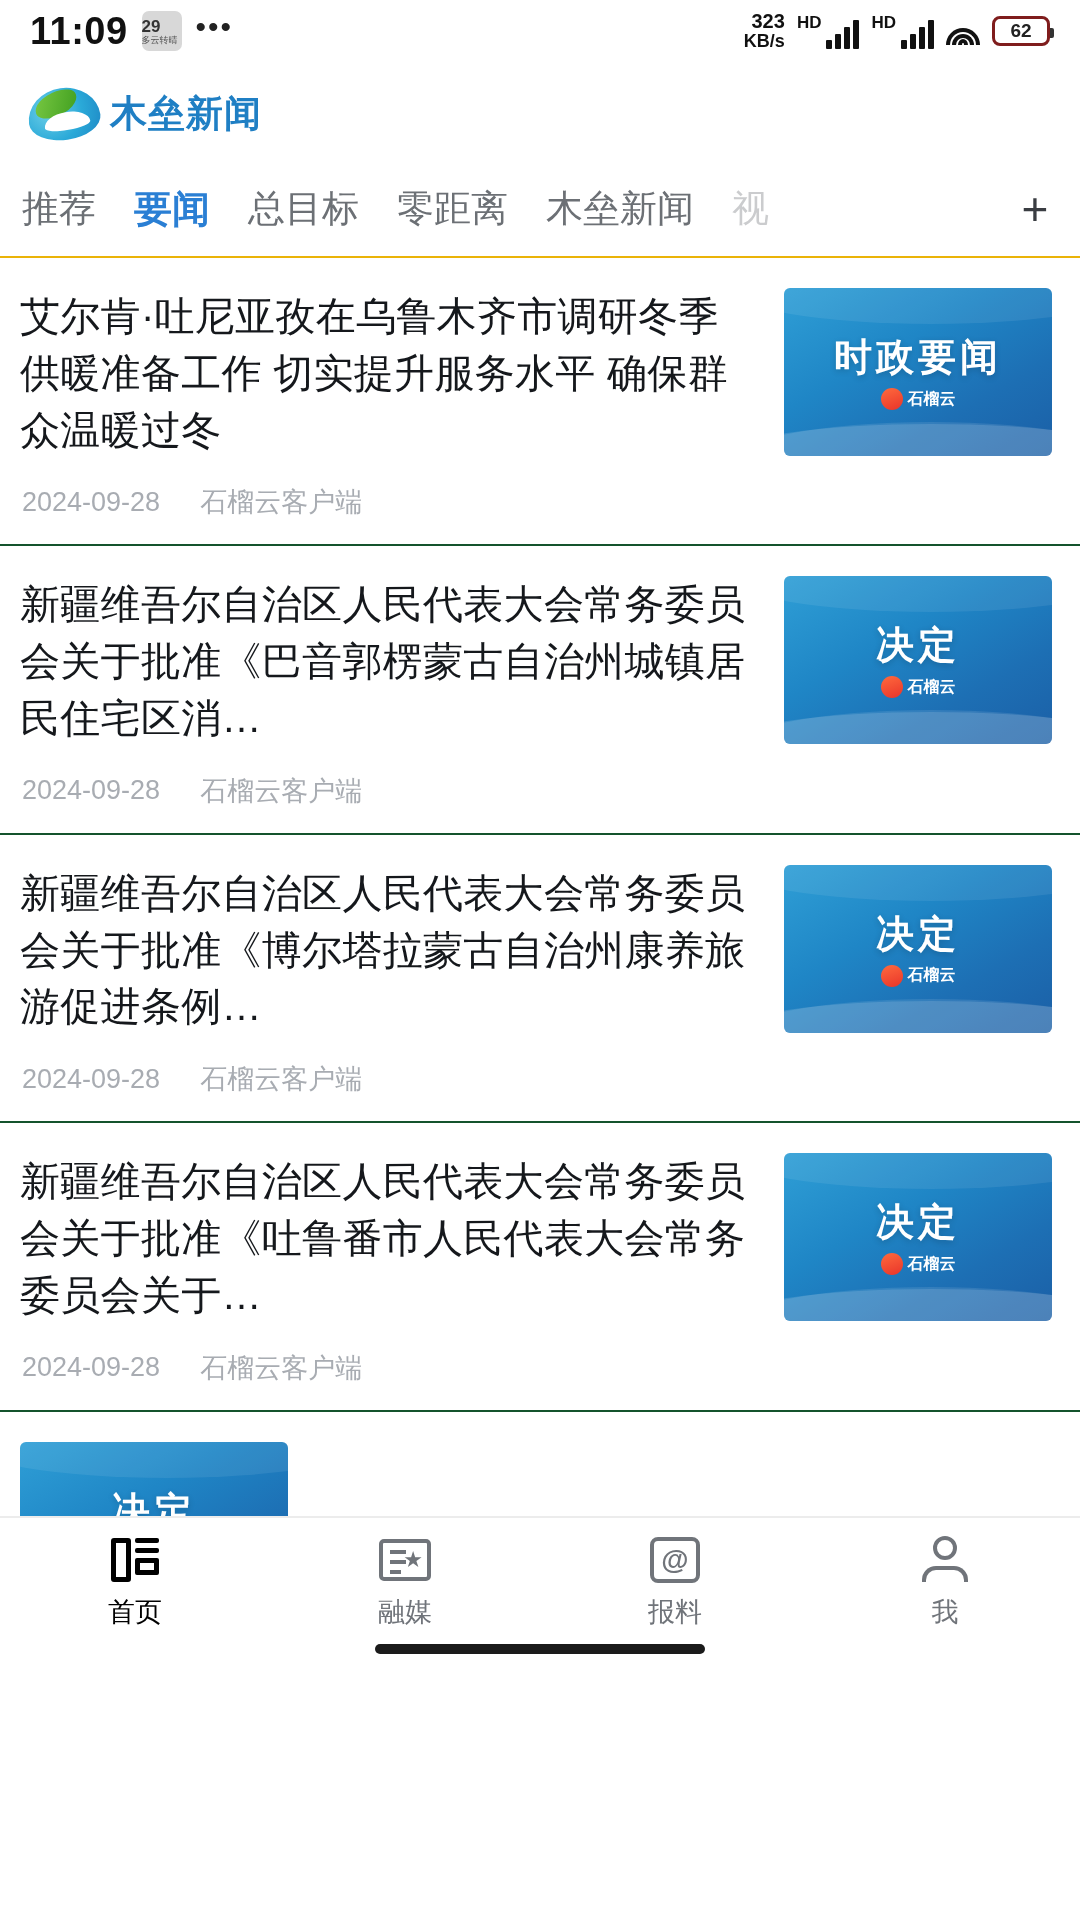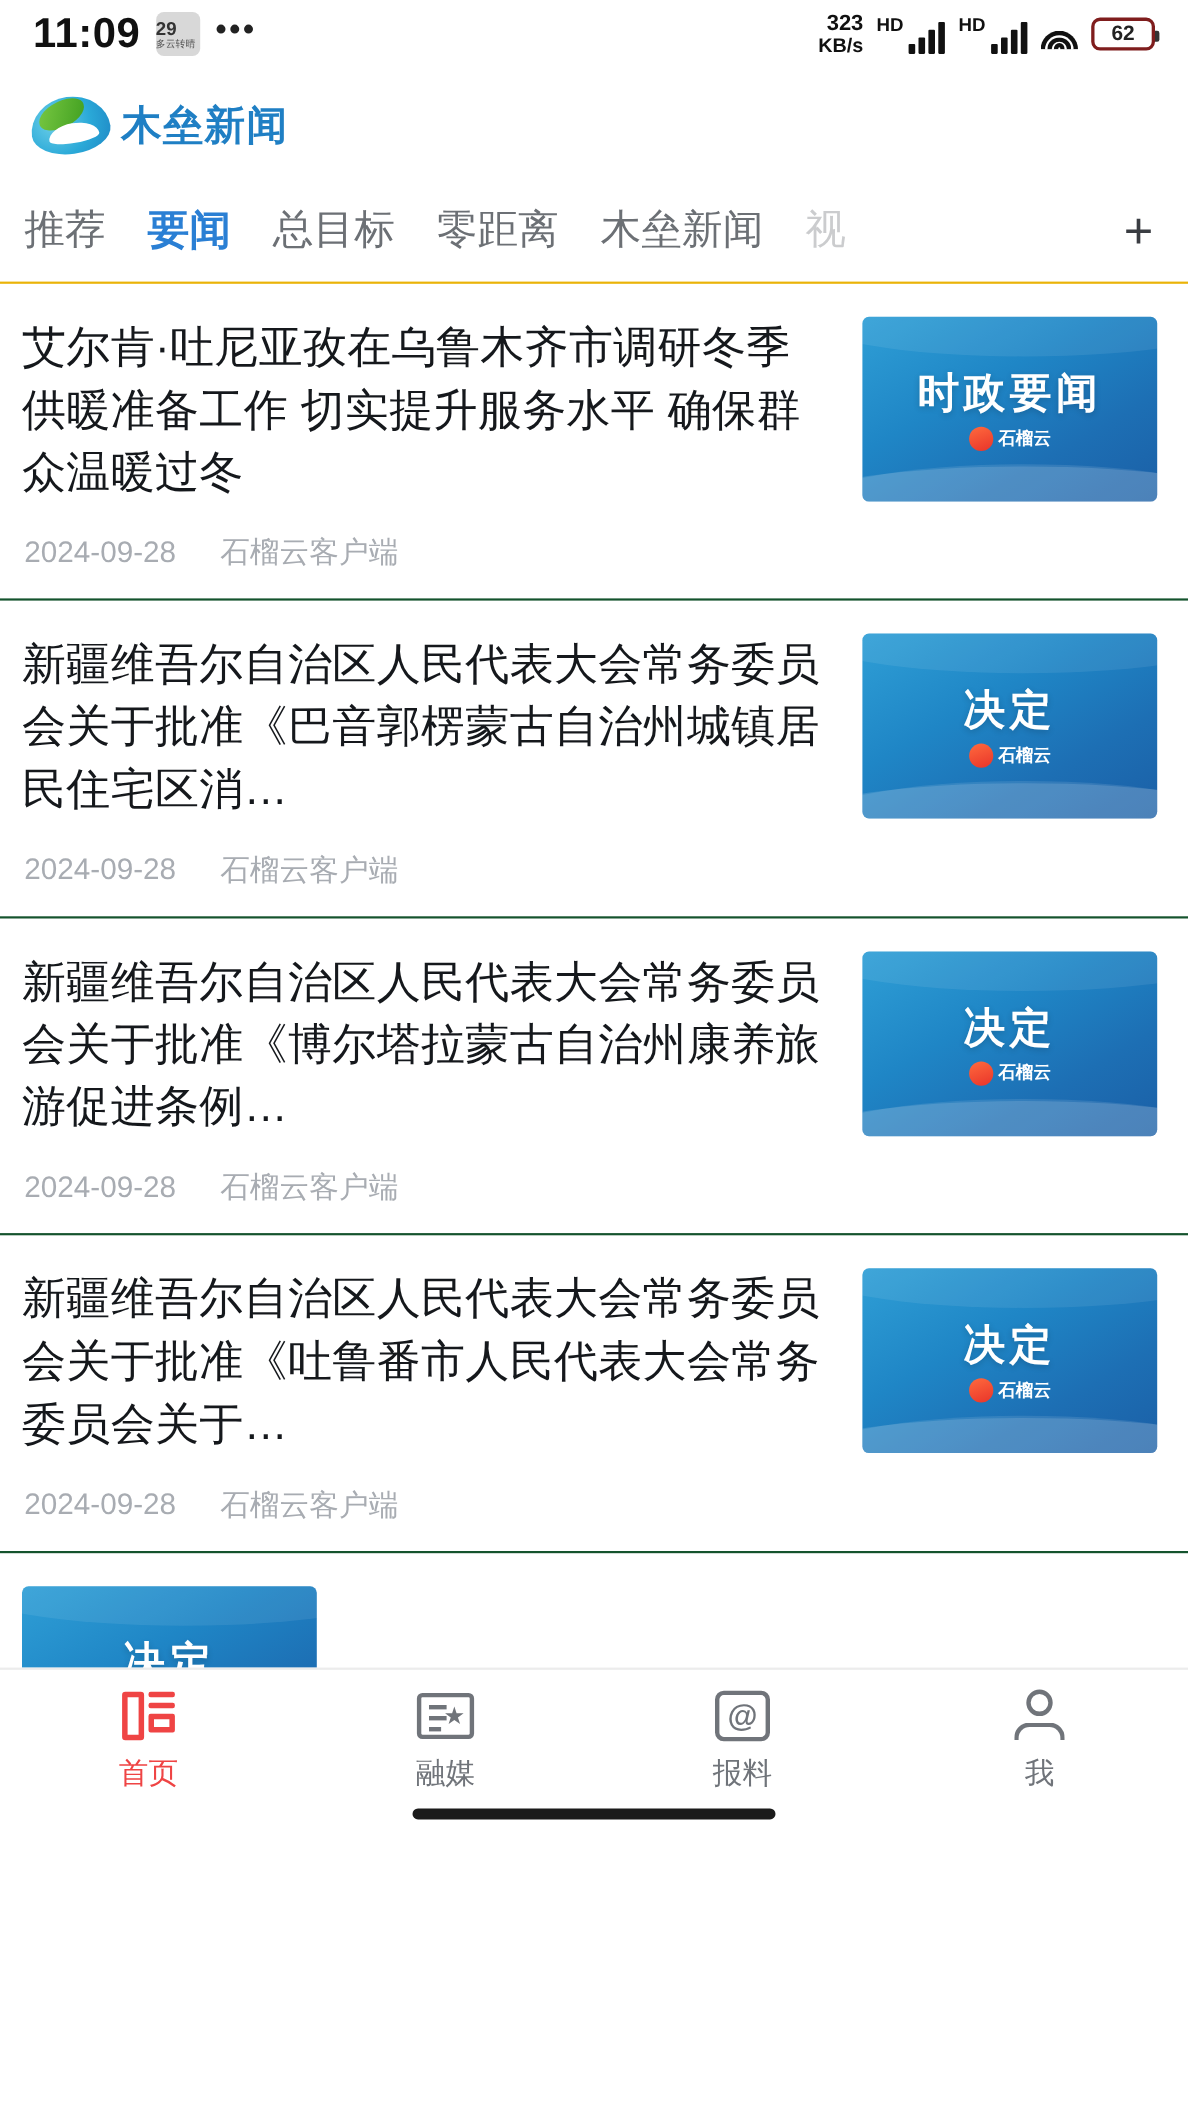--- a/index.html
+++ b/index.html
@@ -160,21 +160,21 @@
 
   
   .bottomnav {
     position: absolute; bottom: 0; left: 0; right: 0; height: 152px;
     background: #fff; border-top: 2px solid #ececec;
     display: flex; align-items: flex-start; padding-top: 14px;
   }
   .nav-item { flex: 1; text-align: center; color: #70747a; }
   .nav-item .ico { height: 56px; display: flex; align-items: center; justify-content: center; }
   .nav-item .lbl { font-size: 27px; margin-top: 6px; }
-  .nav-item.active { color: #ef4444; }
+  .nav-item.active { color: #000000; }
   .home-ico { display: flex; gap: 4px; }
   .home-ico .b1 { width: 20px; height: 44px; border: 5px solid currentColor; border-radius: 3px; }
   .home-ico .col { display: flex; flex-direction: column; gap: 5px; }
   .home-ico .col i { display: block; width: 24px; height: 5px; background: currentColor; border-radius: 2px; }
   .home-ico .col i:last-child { height: 17px; border: 5px solid currentColor; background: none; box-sizing: border-box; }
   .media-ico { width: 52px; height: 42px; border: 4px solid currentColor; border-radius: 5px; position: relative; }
   .media-ico i { position: absolute; left: 7px; width: 16px; height: 4px; background: currentColor; }
   .media-ico i:nth-child(1) { top: 7px; }
   .media-ico i:nth-child(2) { top: 17px; }
   .media-ico i:nth-child(3) { top: 27px; width: 11px;}

